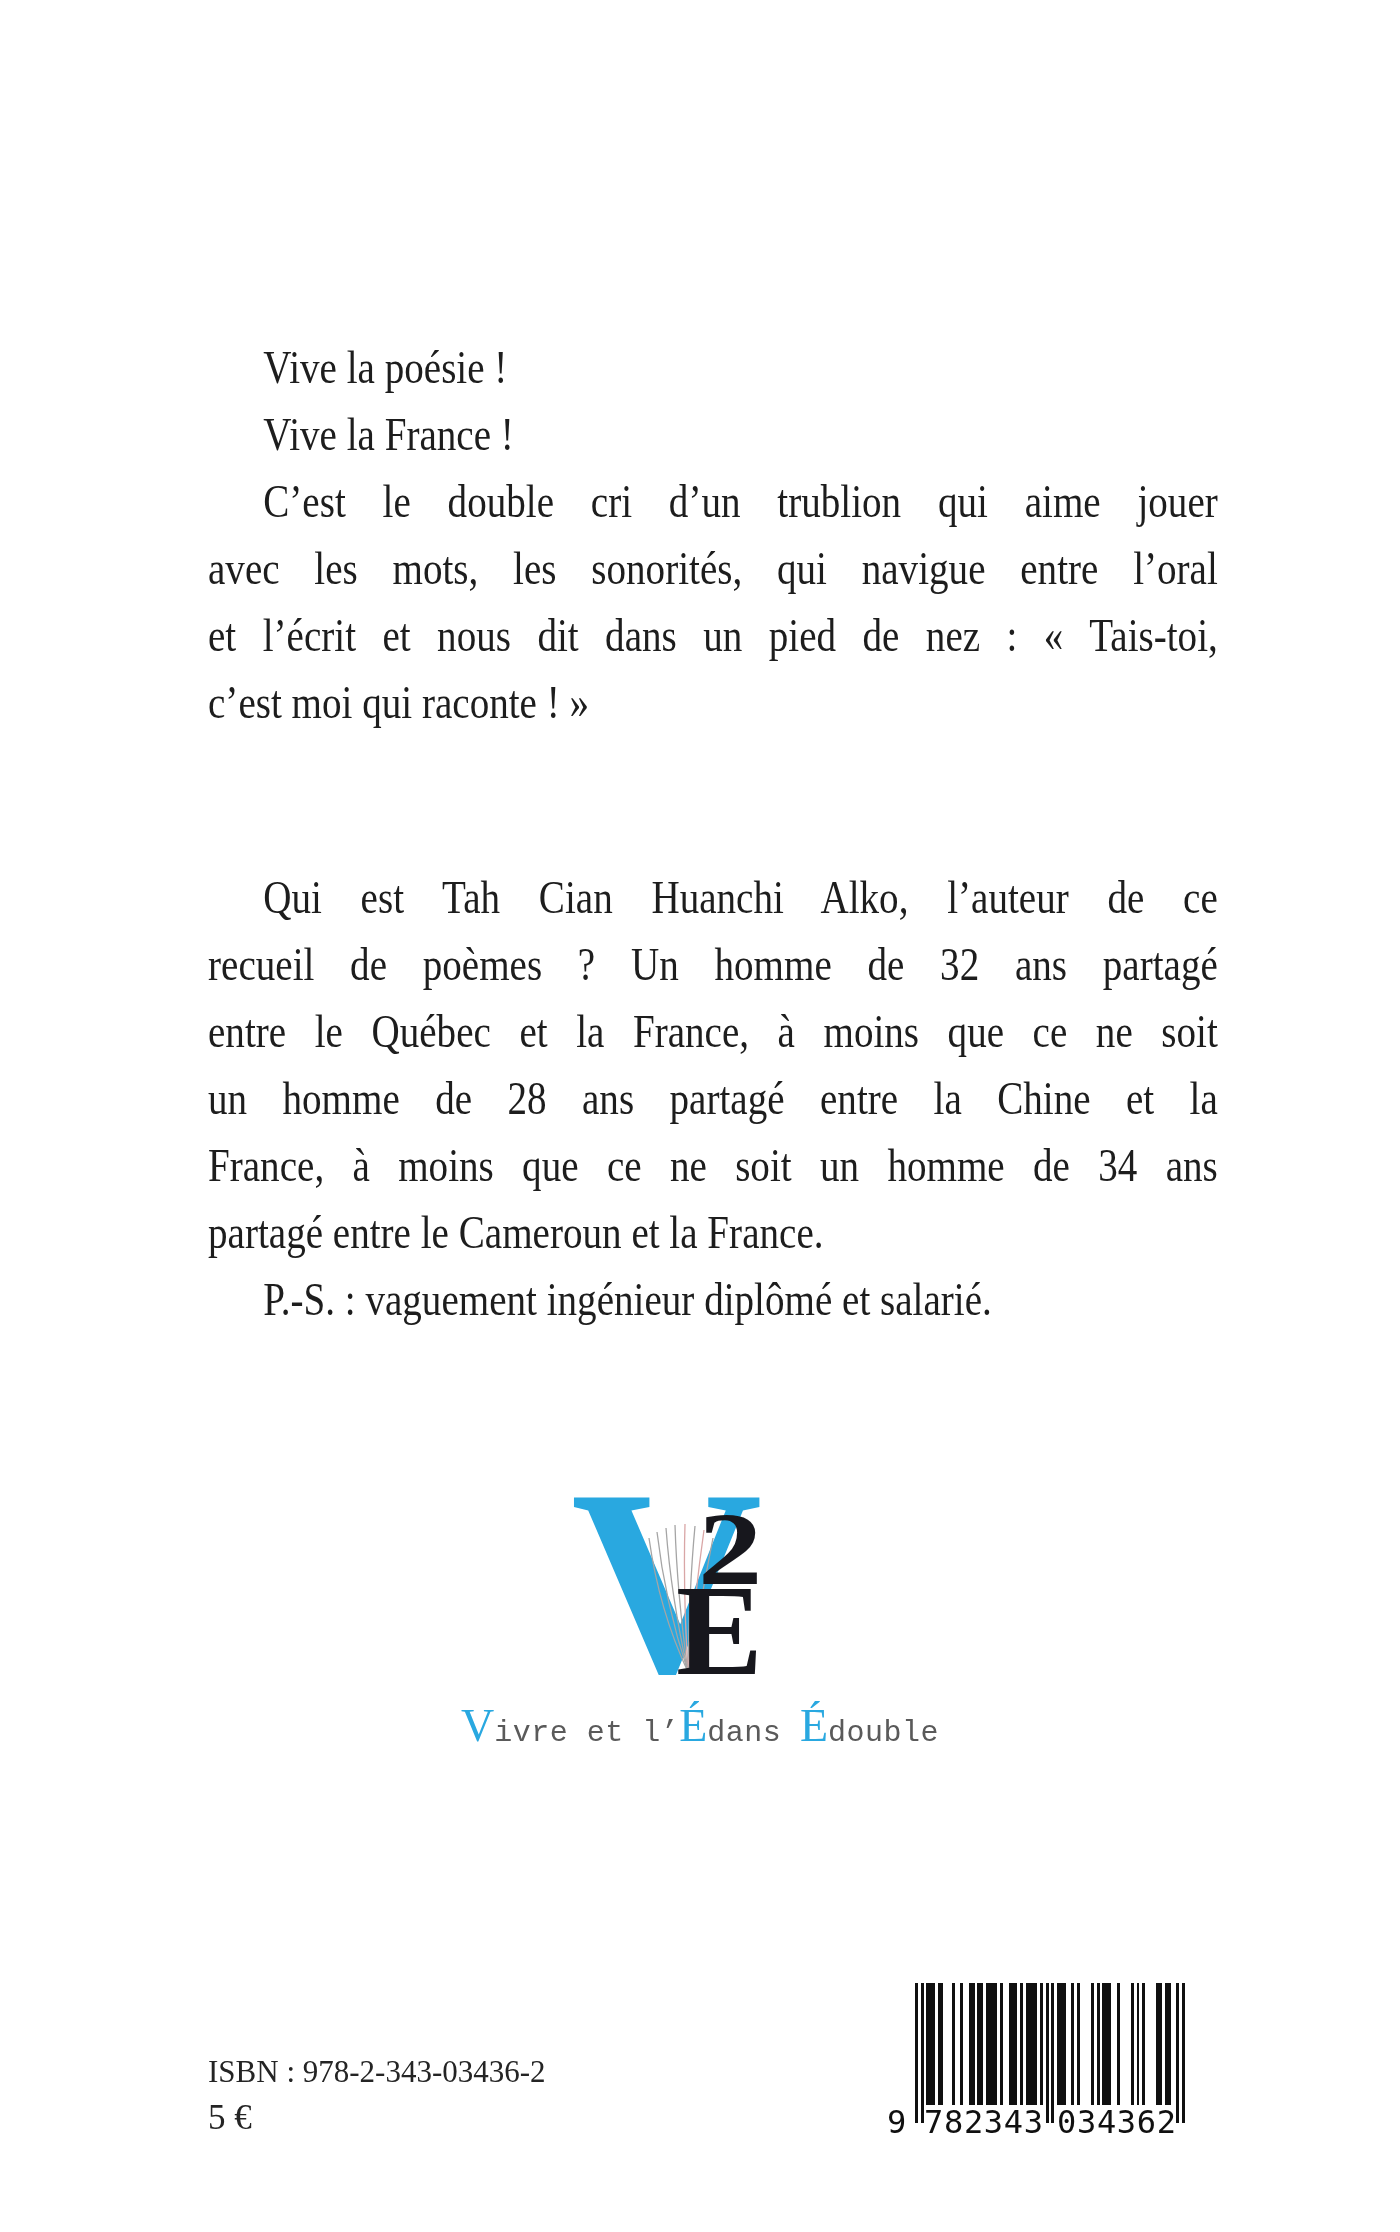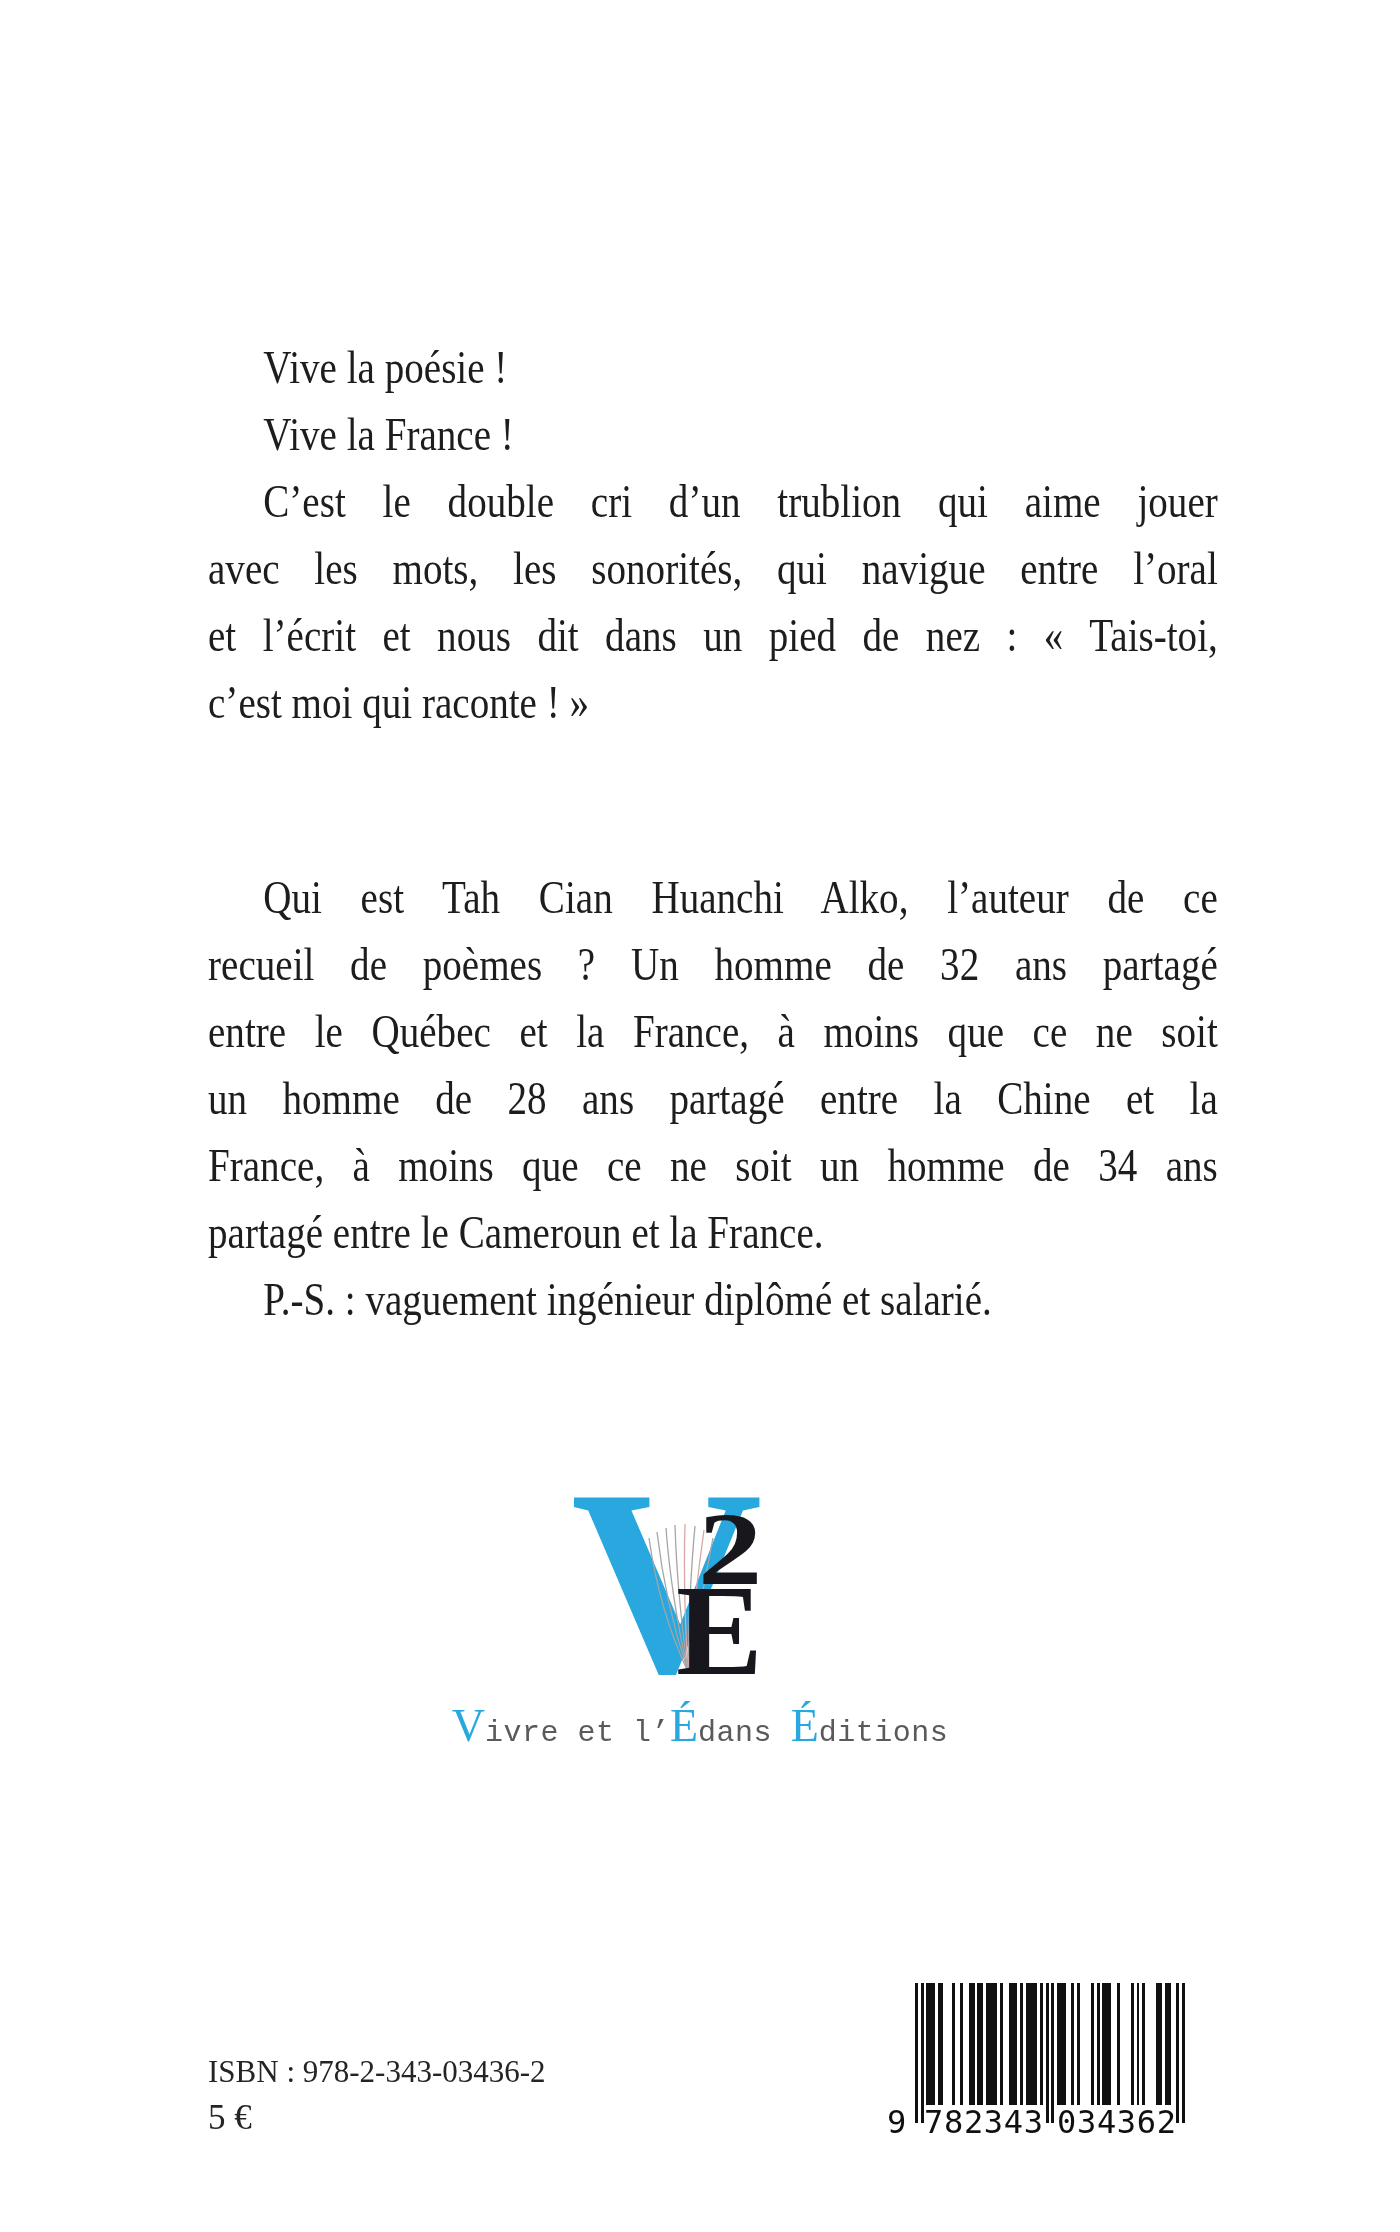--- a/index.html
+++ b/index.html
@@ -87,21 +87,21 @@
         <path d="M43,152 Q38,70 40,4" stroke="#d9a6a6"></path>
         <path d="M43,152 Q44,70 50,6" stroke="#a5a5a5"></path>
         <path d="M43,152 Q50,74 59,10" stroke="#d9a6a6"></path>
         <path d="M43,152 Q56,80 68,18" stroke="#a5a5a5"></path>
       </g>
     </svg>
     <span class="glyph two" style="color: rgb(23, 23, 29);">2</span>
     <span class="glyph e" style="color: rgb(23, 23, 29);">E</span>
   </div>
 
-  <div class="pubname"><span class="init" style="color: rgb(41, 168, 224);">V</span><span class="rest">ivre et l’</span><span class="init" style="color: rgb(41, 168, 224);">É</span><span class="rest">dans </span><span class="init" style="color: rgb(41, 168, 224);">É</span><span class="rest">ditions</span></div>
+  <div class="pubname"><span class="init" style="color: rgb(41, 168, 224);">V</span><span class="rest">ivre et l’</span><span class="init" style="color: rgb(41, 168, 224);">É</span><span class="rest">dans </span><span class="init" style="color: rgb(41, 168, 224);">É</span><span class="rest">double</span></div>
 
   <div class="credits">
   </div>
 
   <div class="isbn">ISBN : 978-2-343-03436-2</div>
   <div class="price">5 €</div>
 
   <div class="barcode">
     <div id="bc-bars">
         <div class="bar" style="left: 0px; height: 140px;"></div>

